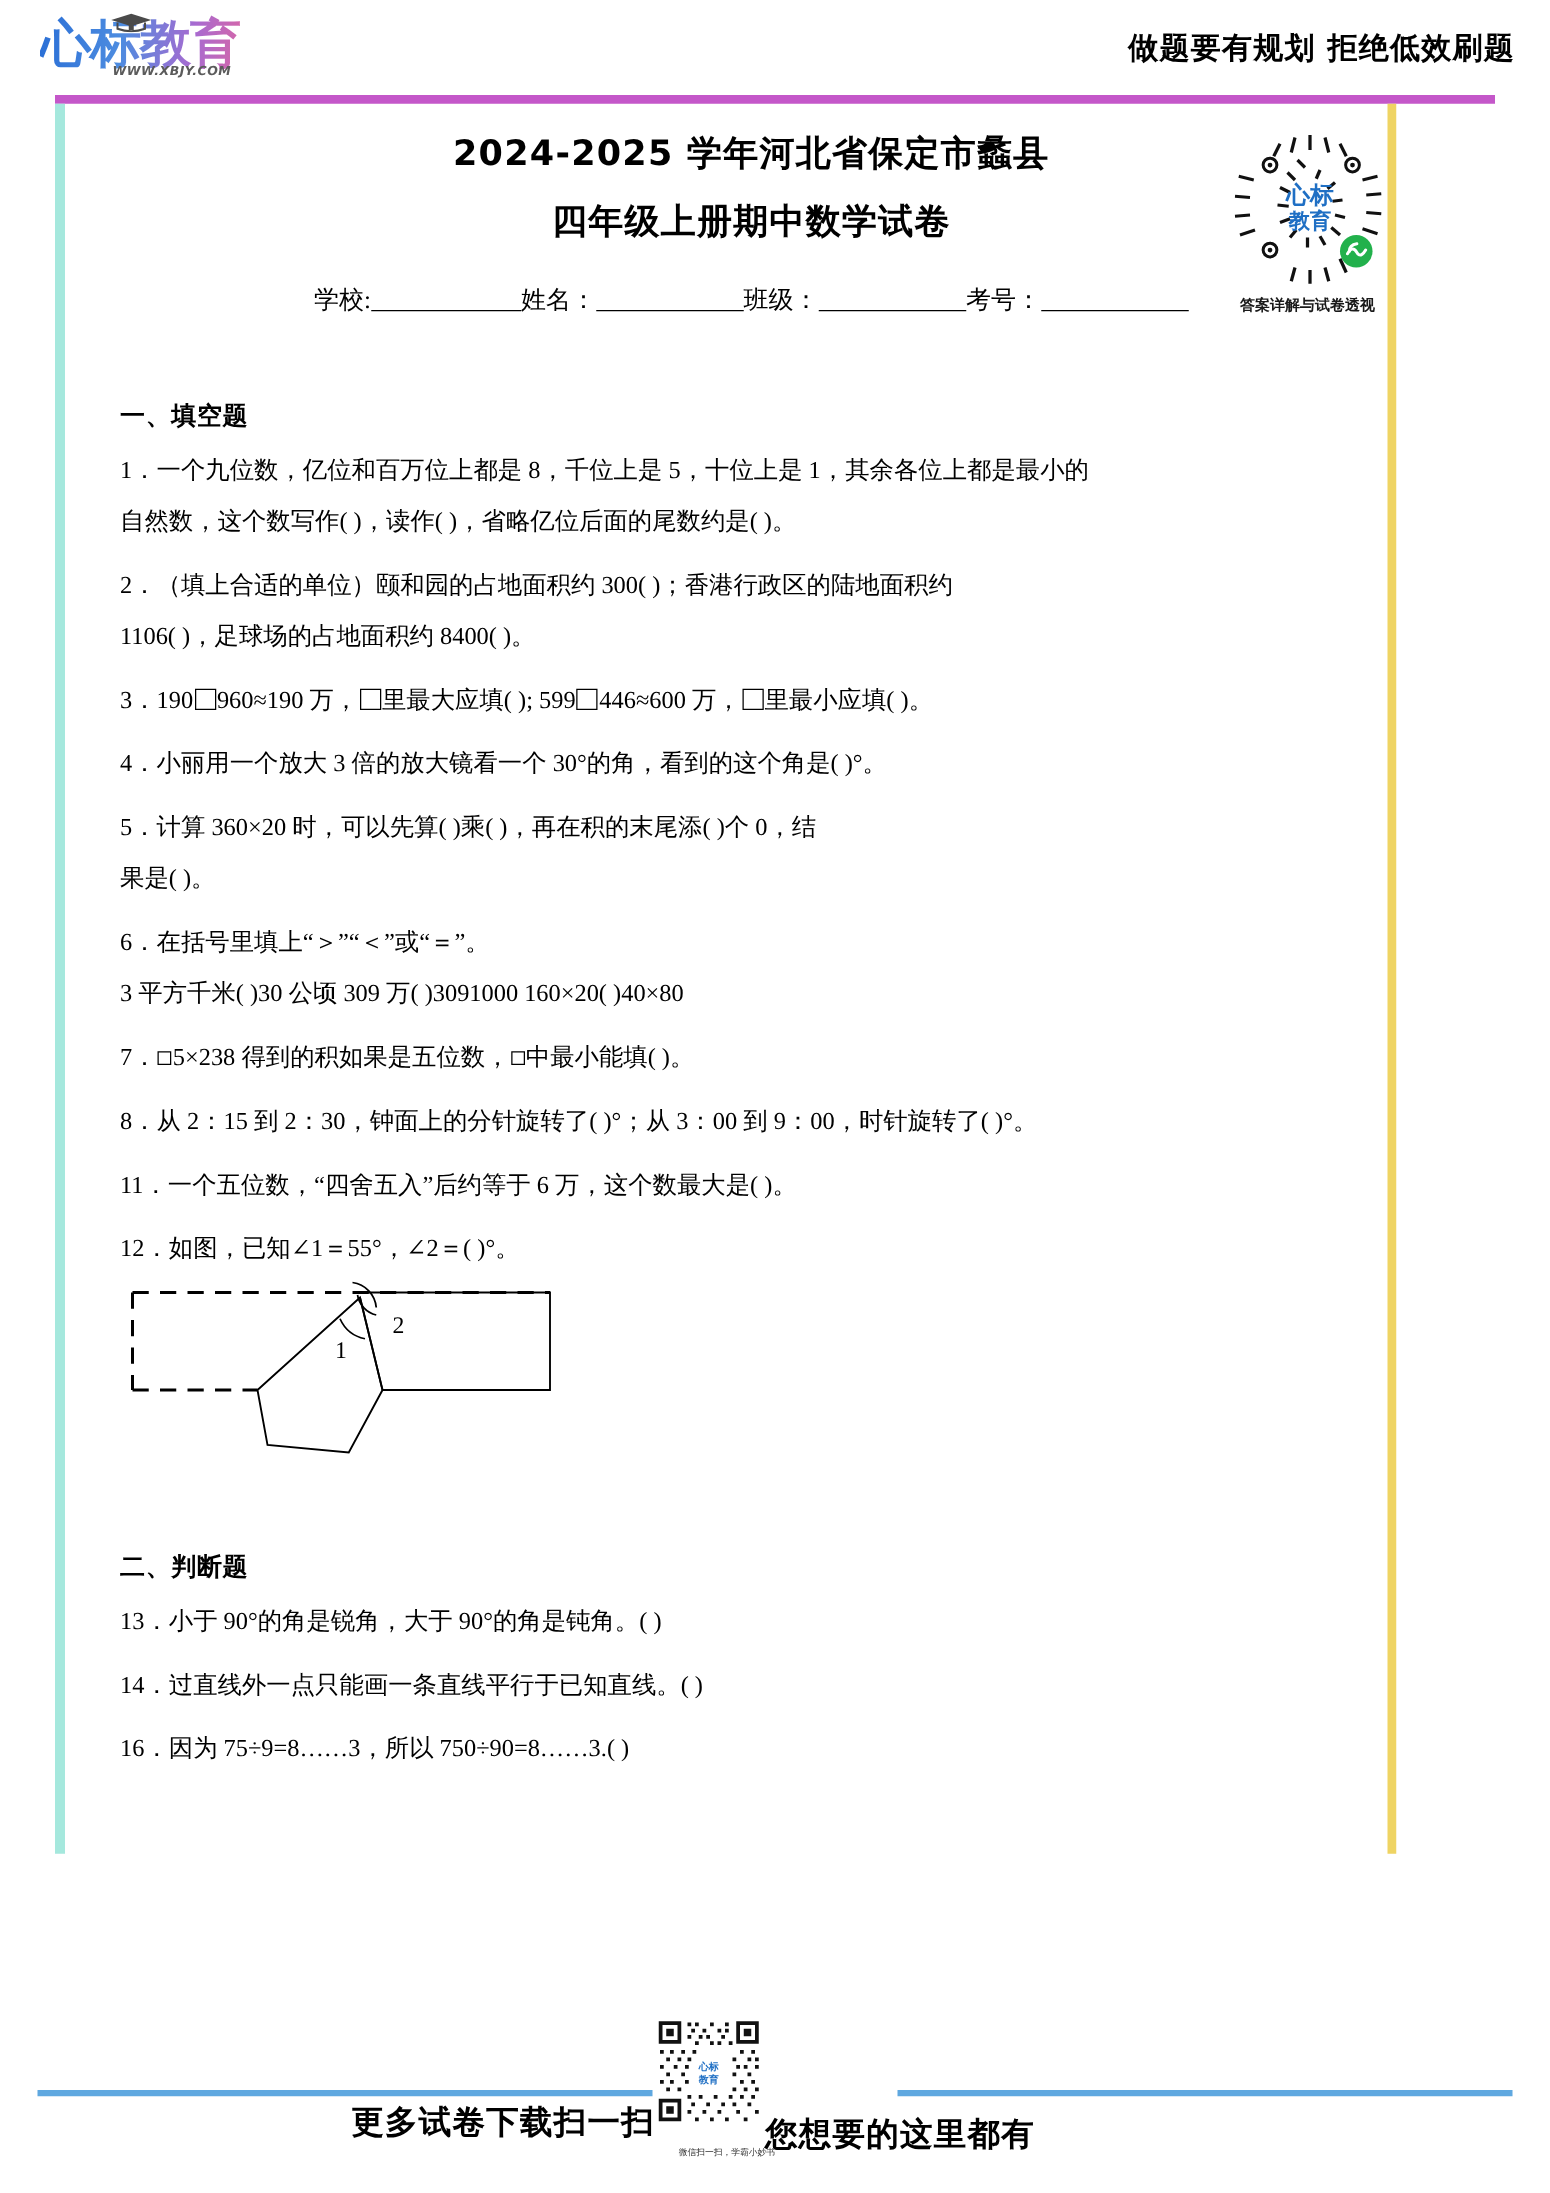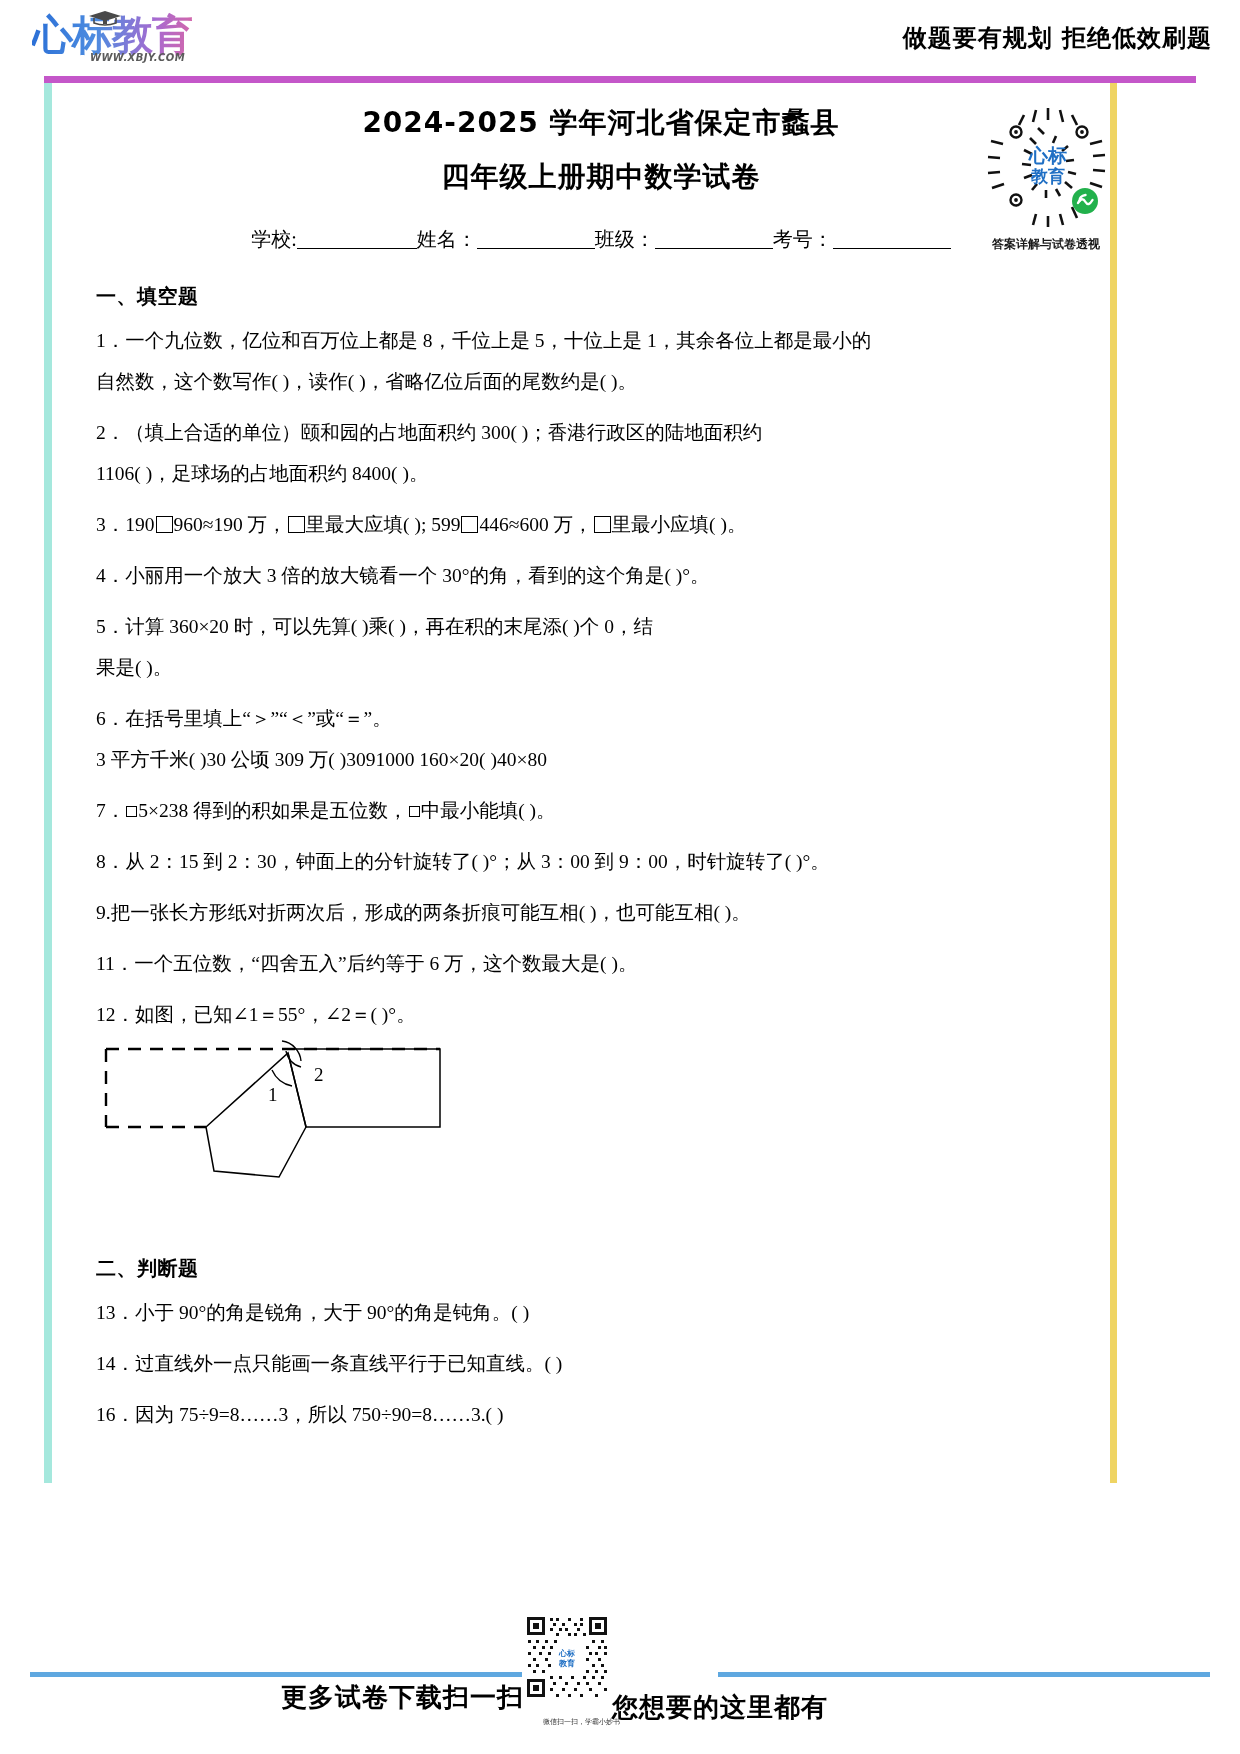--- a/index.html
+++ b/index.html
@@ -129,21 +129,21 @@
     white-space: nowrap;
   }
 
   
   .section-head {
     font-family: "DejaVu Sans", sans-serif;
     font-weight: 700;
     font-size: 20px;
     letter-spacing: 0.5px;
   }
-  .sec1 { margin-top: 30px; }
+  .sec1 { margin-top: 66px; }
   .sec2 { margin-top: 26px; }
 
   .q {
     font-size: 19.5px;
     line-height: 41px;
     margin-top: 10px;
     text-align: justify;
   }
   .sq { display: inline-block; width: 17px; height: 17px; border: 1.5px solid #000;
         vertical-align: -2px; margin: 0 1px; }
@@ -303,21 +303,20 @@
   <div class="q">
     <div>6．在括号里填上“＞”“＜”或“＝”。</div>
     <div>3 平方千米(        )30 公顷        309 万(        )3091000        160×20(        )40×80</div>
   </div>
 
   <div class="q">
     <span>7．</span><span class="sq-sm"></span><span>5×238 得到的积如果是五位数，</span><span class="sq-sm"></span><span>中最小能填(            )。</span>
   </div>
 
   <div class="q">8．从 2：15 到 2：30，钟面上的分针旋转了(            )°；从 3：00 到 9：00，时针旋转了(            )°。</div>
-  <div class="q">9.把一张长方形纸对折两次后，形成的两条折痕可能互相(            )，也可能互相(            )。</div>
   <div class="q">11．一个五位数，“四舍五入”后约等于 6 万，这个数最大是(            )。</div>
   <div class="q">12．如图，已知∠1＝55°，∠2＝(            )°。</div>
 
   <div class="figwrap">
     <svg width="1010" height="190" viewBox="0 0 1010 190">
 
       <path d="M10 10 L344 10" fill="none" stroke="#000" stroke-width="2.4" stroke-dasharray="13,9"></path>
       <path d="M10 10 L10 88" fill="none" stroke="#000" stroke-width="2.4" stroke-dasharray="13,9"></path>
       <path d="M10 88 L110 88" fill="none" stroke="#000" stroke-width="2.4" stroke-dasharray="13,9"></path>
 

